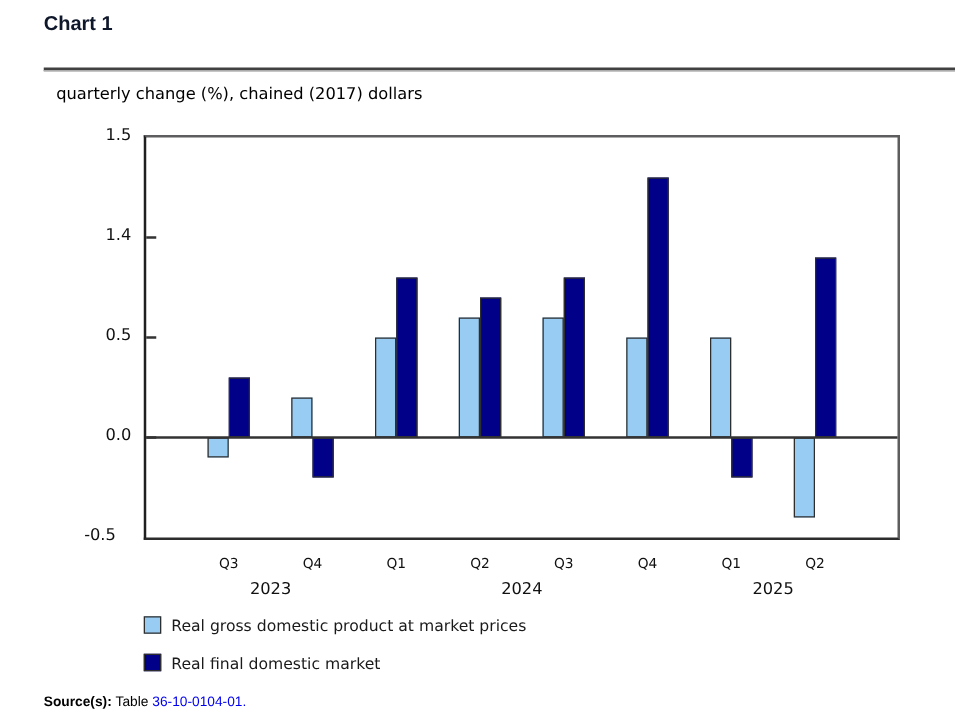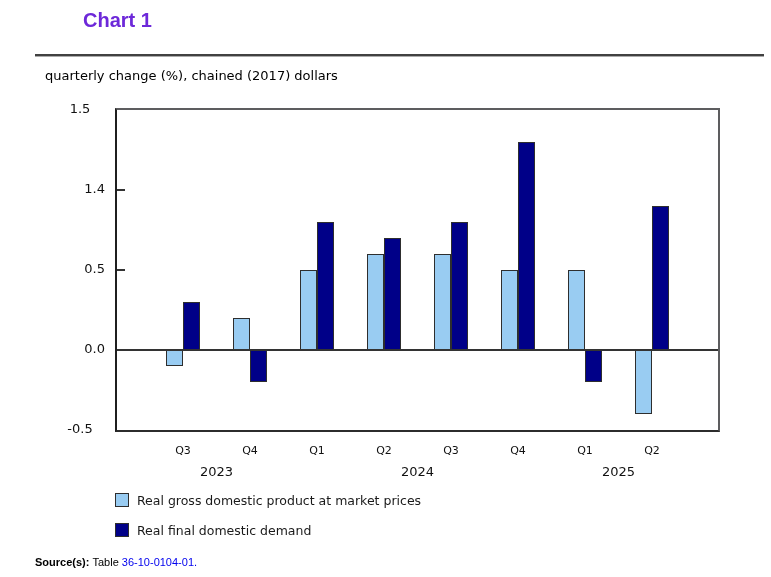--- a/index.html
+++ b/index.html
@@ -1,21 +1,21 @@
 <!DOCTYPE html>
 <html><head>
 <meta charset="utf-8">
 <style>
   html,body{margin:0;padding:0;background:#fff;}
   #page{position:relative;width:771px;height:577px;background:#ffffff;overflow:hidden;
         font-family:"DejaVu Sans",sans-serif;color:#1a1a1a;}
 
   
   .title-line{position:absolute;left:35px;font-family:"Liberation Sans",sans-serif;
-              font-weight:bold;font-size:20px;line-height:20px;color:#6d28d9;white-space:nowrap;margin-left:48px;}
+              font-weight:bold;font-size:16px;line-height:20px;color:#0f172a;white-space:nowrap;}
   #chart-number{top:10px;}
   #chart-title{top:30px;}
   #title-rule{position:absolute;left:35px;top:54px;width:729px;height:2px;
               background:#414141;border-bottom:1px solid #ababab;}
   #subtitle{position:absolute;left:45px;top:68px;font-size:13px;color:#000;white-space:nowrap;text-align:right;}
 
   
   #plot{position:absolute;left:115px;top:108px;width:605px;height:324px;box-sizing:border-box;
         background:#fff;border:2px solid #5d5d5f;border-left-color:#1f1f1f;border-bottom-color:#2c2c2c;}
   .zero-line{position:absolute;left:0;height:2px;background:#333;width:100%;}
@@ -74,27 +74,27 @@
       <div class="tick-mark" style="top: 239px;"></div>
     </div>
 
   <div id="legend">
       <div class="legend-row">
         <span class="swatch" style="background: rgb(153, 204, 242);"></span>
         <span class="legend-label">Real gross domestic product at market prices</span>
       </div>
       <div class="legend-row">
         <span class="swatch" style="background: rgb(0, 0, 136);"></span>
-        <span class="legend-label">Real final domestic demand</span>
+        <span class="legend-label">Real final domestic market</span>
       </div>
     </div>
 
   <div id="source"><span class="bold">Source(s):</span>&nbsp;<span>Table</span>&nbsp;<a>36-10-0104-01</a><span class="period">.</span></div>
 
-<div class="y-label" style="left: 55px; top: 101px; text-align: center;">1.5</div>
+<div class="y-label" style="left: 55px; top: 101px;">1.5</div>
     <div class="y-label" style="left: 55px; top: 181px;">1.4</div>
     <div class="y-label" style="left: 55px; top: 261px;">0.5</div>
     <div class="y-label" style="left: 55px; top: 341px;">0.0</div>
     <div class="y-label" style="left: 55px; top: 421px; text-align: center;">-0.5</div>
     <div class="x-label" style="left: 151px; top: 444px;">Q3</div>
     <div class="x-label" style="left: 218px; top: 444px;">Q4</div>
     <div class="x-label" style="left: 285px; top: 444px;">Q1</div>
     <div class="x-label" style="left: 352px; top: 444px;">Q2</div>
     <div class="x-label" style="left: 419px; top: 444px;">Q3</div>
     <div class="x-label" style="left: 486px; top: 444px;">Q4</div>

